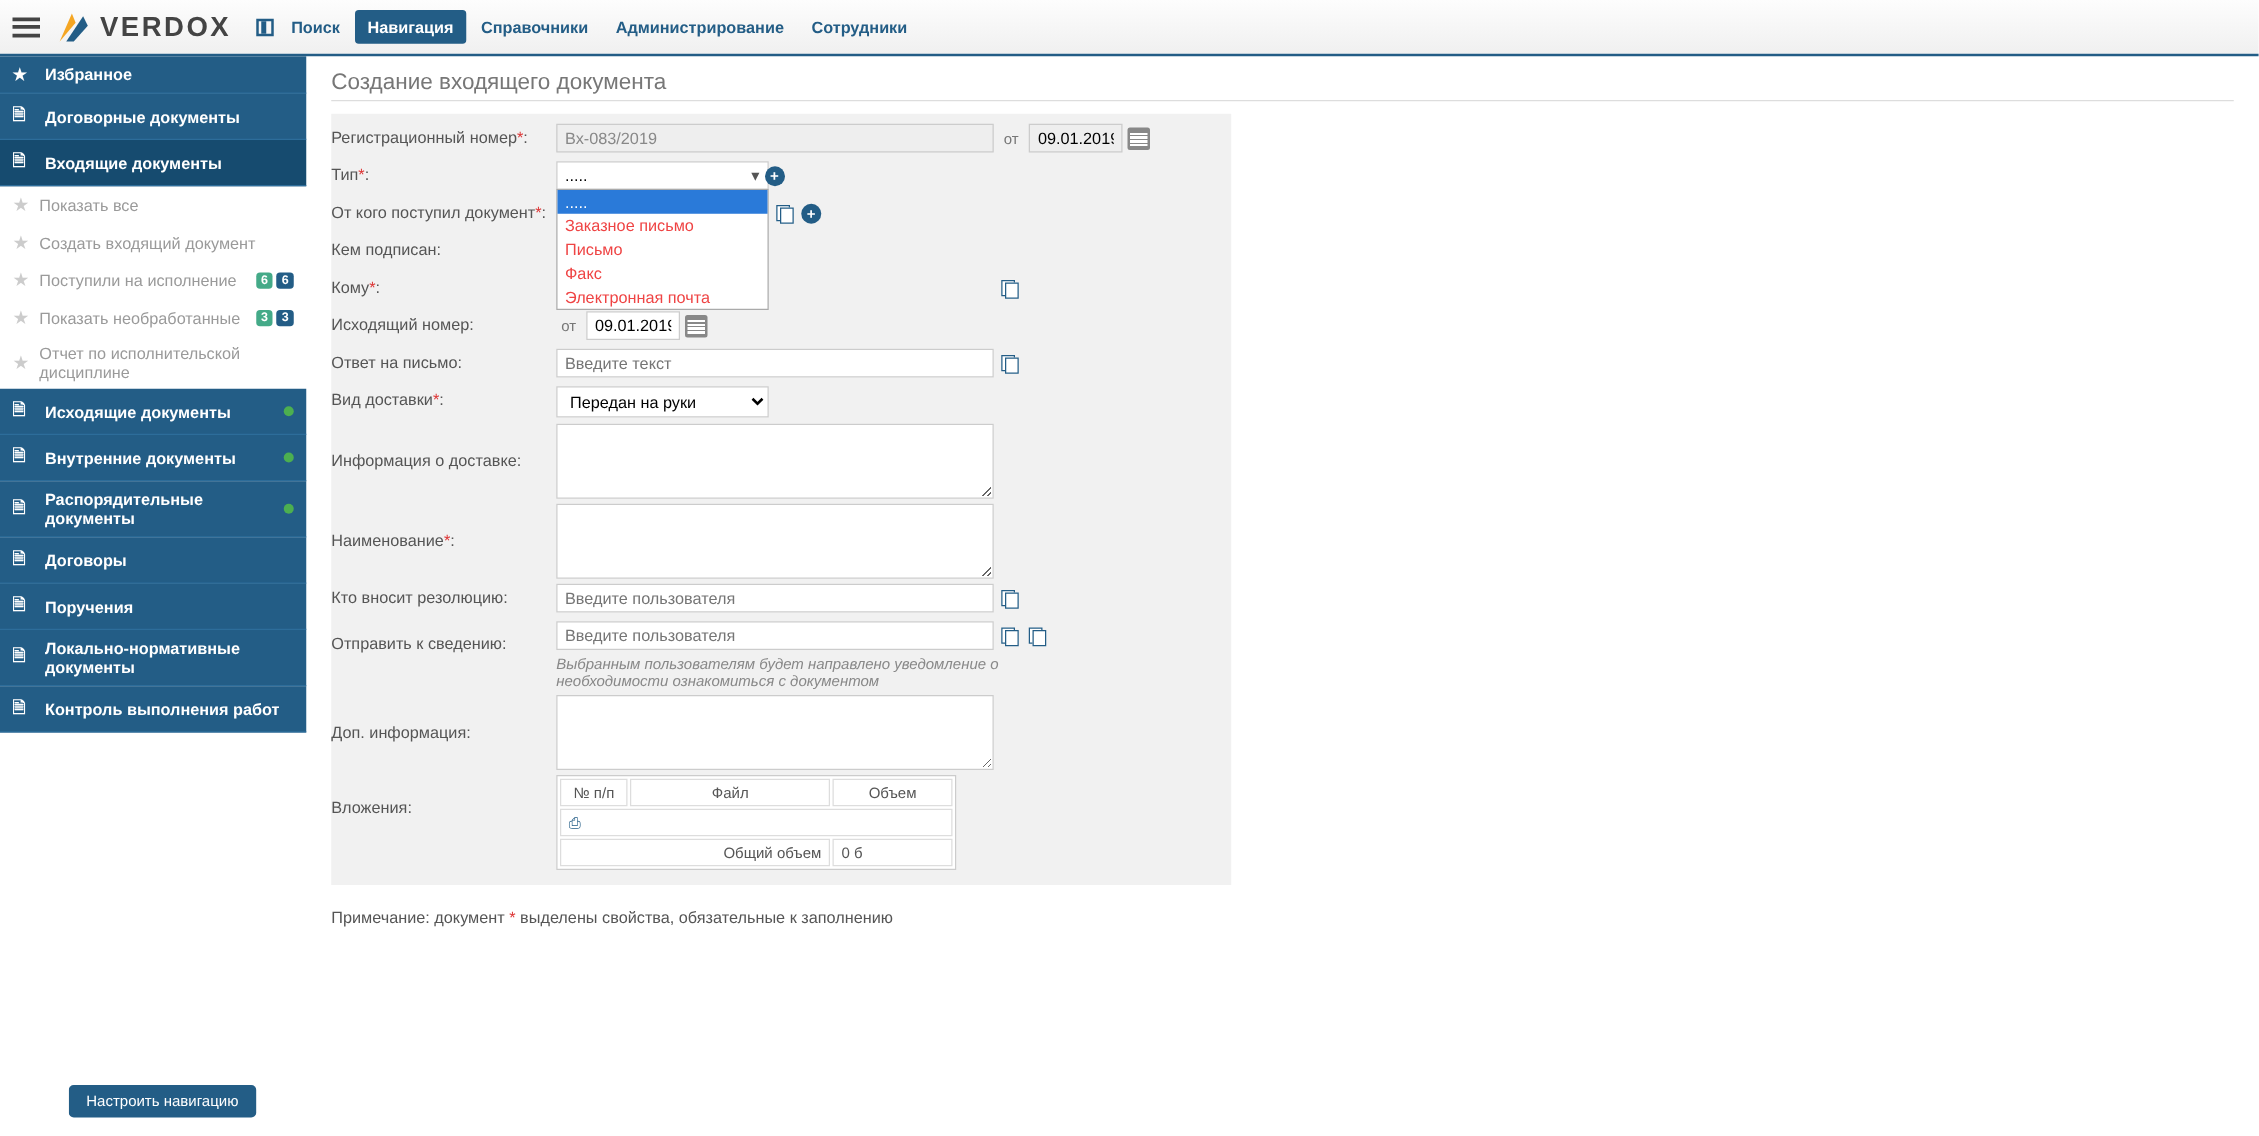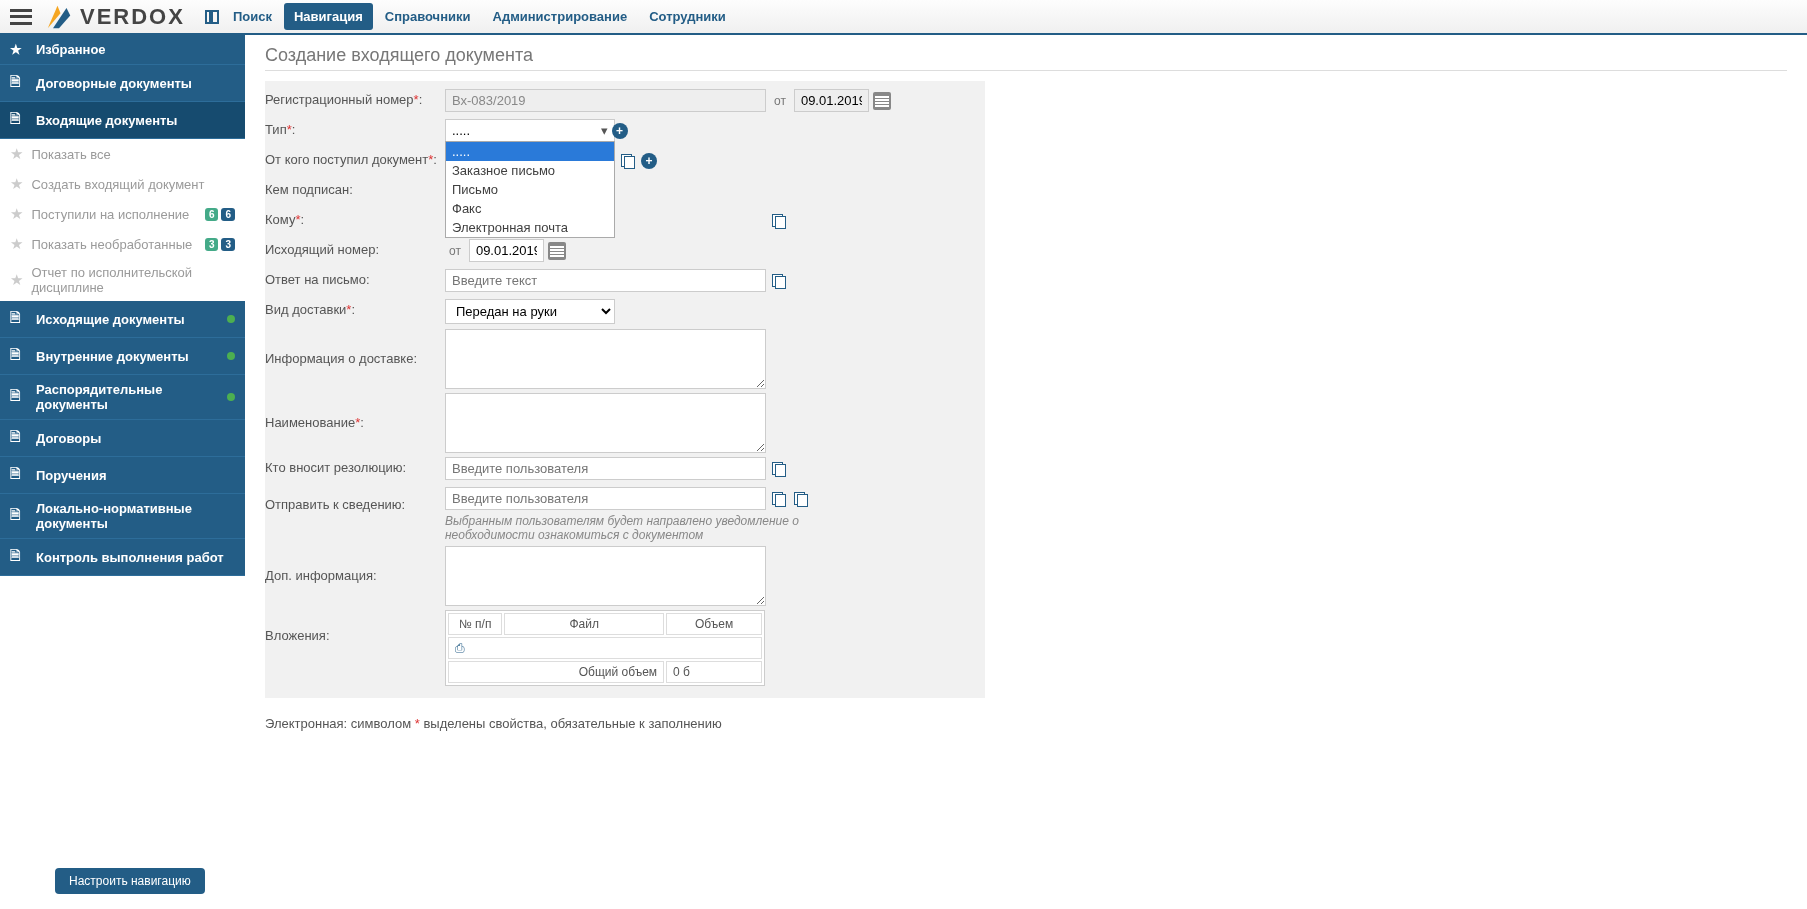--- a/index.html
+++ b/index.html
@@ -1,17 +1,17 @@
 <!DOCTYPE html>
 <html><head>
 <meta charset="utf-8">
 <style>
 * { box-sizing: border-box; margin: 0; padding: 0; }
 body { font-family: Arial, Helvetica, sans-serif; font-size: 13px; color: #333; background: #fff; }
-.topbar { display: flex; align-items: center; height: 35px; background: linear-gradient(#fdfdfd,#f0f0f0); border-bottom: 2px solid #235d86; padding-left: 10px; }
+.topbar { display: flex; align-items: center; height: 45px; background: linear-gradient(#fdfdfd,#f0f0f0); border-bottom: 2px solid #235d86; padding-left: 10px; }
 .hamburger { width: 22px; height: 16px; display: flex; flex-direction: column; justify-content: space-between; margin-right: 12px; cursor: pointer; }
 .hamburger span { display: block; height: 3px; background: #444; }
 .logo { display: flex; align-items: center; margin-right: 20px; }
 .logo-mark { width: 30px; height: 30px; margin-right: 6px; }
 .logo-text { font-size: 22px; font-weight: bold; color: #444; letter-spacing: 2px; }
 .win-icon { width: 14px; height: 14px; border: 2px solid #235d86; margin-right: 4px; position: relative; }
 .win-icon::before { content:""; position:absolute; left:2px; top:0; bottom:0; width:4px; background:#235d86; }
 .nav-tabs { display: flex; gap: 2px; }
 .nav-tab { padding: 6px 10px; color: #235d86; font-weight: bold; cursor: pointer; border-radius: 3px; }
 .nav-tab.active { background: #235d86; color: #fff; }
@@ -27,33 +27,33 @@
 .badge { background: #4a8; color: #fff; font-size: 10px; padding: 1px 4px; border-radius: 3px; margin-left: 3px; font-weight: bold;}
 .badge.blue { background: #235d86; }
 .config-btn { position: fixed; bottom: 15px; left: 55px; background: #235d86; color: #fff; padding: 6px 14px; border-radius: 4px; font-size: 12px; cursor: pointer; }
 .content { flex: 1; padding: 10px 20px; min-width: 0; }
 .page-title { font-size: 18px; color: #777; margin-bottom: 10px; border-bottom: 1px solid #ddd; padding-bottom: 4px; }
 .form-box { background: #f1f1f1; padding: 8px 0; max-width: 720px; }
 .form-row { display: flex; align-items: flex-start; margin-bottom: 4px; min-height: 26px; }
 .form-label { width: 180px; padding-top: 3px; color: #555; }
 .form-label .req { color: #d33; }
 .form-field { flex: 1; display: flex; align-items: center; gap: 4px; position: relative; }
-.txt-input { width: 321px; padding: 3px 6px; border: 1px solid #ccc; background: #fff; font-size: 13px; }
+.txt-input { width: 350px; padding: 3px 6px; border: 1px solid #ccc; background: #fff; font-size: 13px; }
 .txt-input.small { width: 170px; }
 .txt-input.date { width: 75px; background: #eee; }
 .txt-input.disabled { background: #eee; color: #888; }
 textarea.txt-input { height: 60px; resize: both; }
 .ot-label { color: #777; font-size: 12px; margin: 0 4px; }
 .icon-btn { width: 18px; height: 18px; display: inline-flex; align-items: center; justify-content: center; cursor: pointer; color: #235d86; font-size: 13px; }
 .plus-circle { width: 16px; height: 16px; border-radius: 50%; background: #235d86; color: #fff; display: inline-flex; align-items: center; justify-content: center; font-size: 12px; font-weight: bold; }
 .cal-icon { width: 18px; height: 18px; background: #888; border-radius: 2px; position: relative; display:inline-block; }
 .cal-icon::before { content: ""; position: absolute; top: 4px; left: 2px; right: 2px; bottom: 2px; background: repeating-linear-gradient(#fff,#fff 2px,#888 2px,#888 3px); }
 .hint { color: #888; font-style: italic; font-size: 12px; }
 .dropdown { position: absolute; left: 0; top: 22px; width: 170px; background: #fff; border: 1px solid #aaa; z-index: 10; }
-.dropdown div { padding: 2px 6px; cursor: pointer; color: #404040; font-size: 13px; }
+.dropdown div { padding: 2px 6px; cursor: pointer; color: #ef4444; font-size: 13px; }
 .dropdown div.selected { background: #2a7ad9; color: #fff; }
 .attach-table { border: 1px solid #ccc; background: #fff; width: 320px; }
 .attach-table th, .attach-table td { border: 1px solid #ddd; padding: 3px 6px; font-size: 12px; text-align: center; font-weight: normal; color: #555;}
 .attach-table .upload { text-align: left; }
 .btn-row { display: flex; gap: 6px; justify-content: center; margin-top: 10px; }
 .btn { background: #235d86; color: #fff; border: none; padding: 5px 12px; border-radius: 4px; cursor: pointer; font-size: 13px; }
 .footnote { margin-top: 18px; color: #555; }
 .footnote .req { color: #d33; }
 .copy-icon { position:relative; width:14px; height:14px; }
 .copy-icon::before, .copy-icon::after { content:""; position:absolute; width:9px; height:11px; border:1px solid #235d86; background:#fff; }
@@ -312,18 +312,18 @@
               <td style="text-align:left;">0 б</td>
             </tr>
           </tbody>
             </table>
         </div>
       </div>
 
     </div>
 
     <div class="footnote">
-      <span>Электронная: символом </span><span class="req">*</span><span> выделены свойства, обязательные к заполнению</span>
+      <span>Примечание: документ </span><span class="req">*</span><span> выделены свойства, обязательные к заполнению</span>
     </div>
   </div>
 </div>
 
 <div class="config-btn">Настроить навигацию</div>
 
 </body></html>

